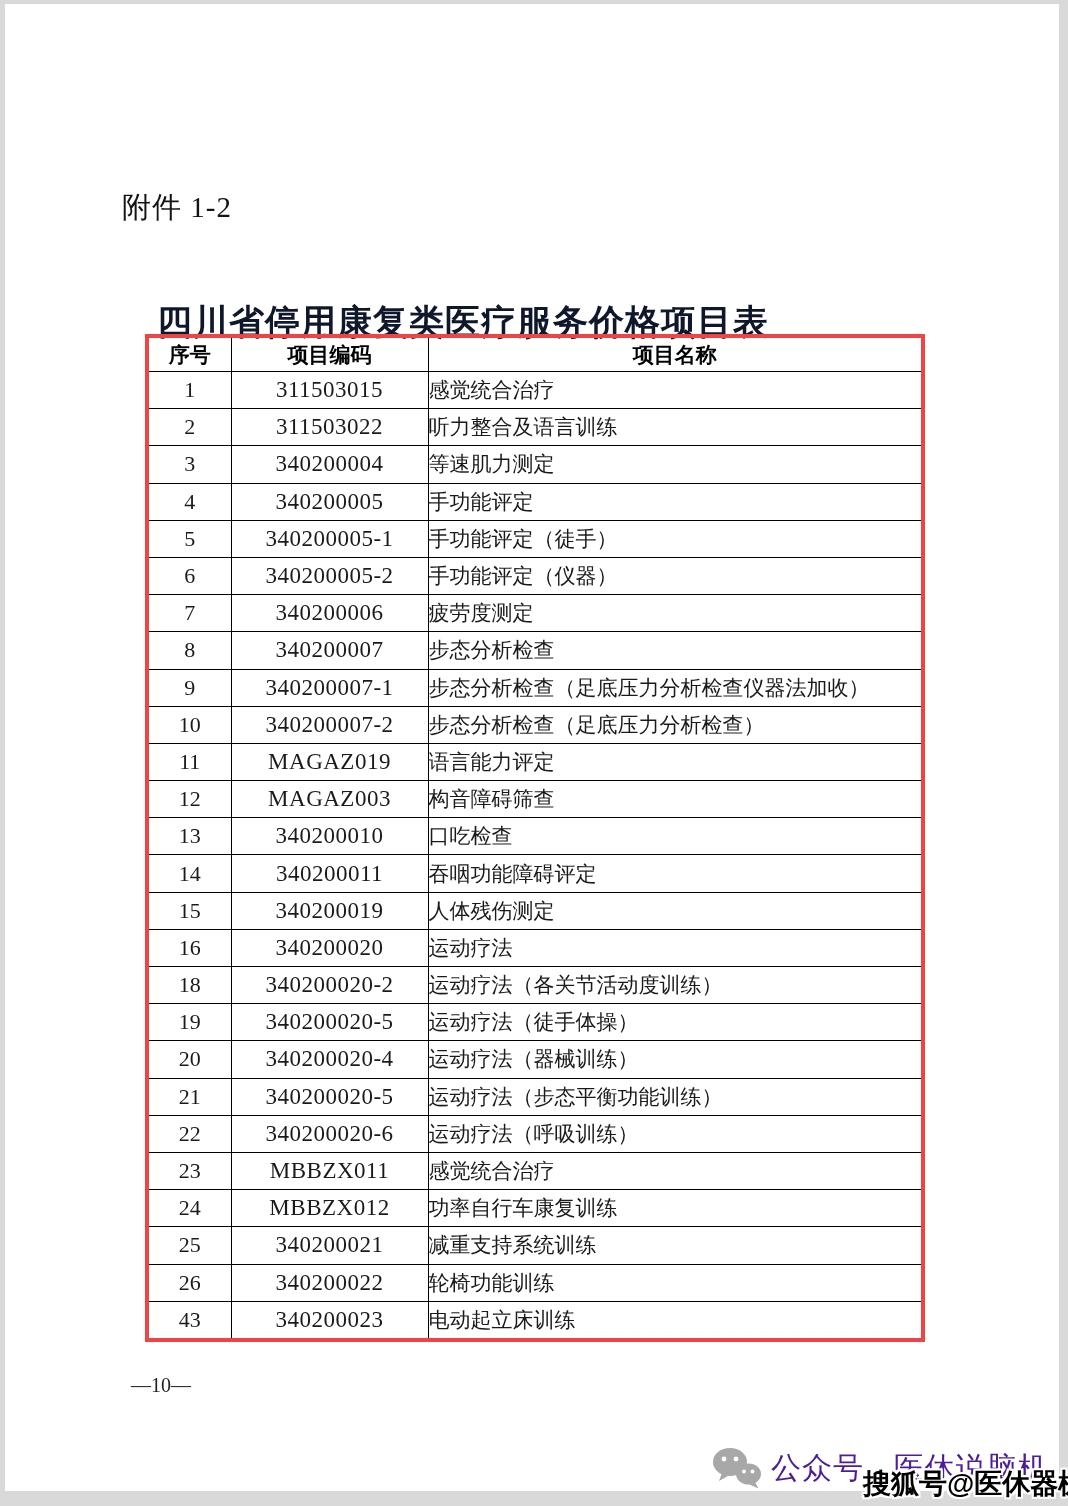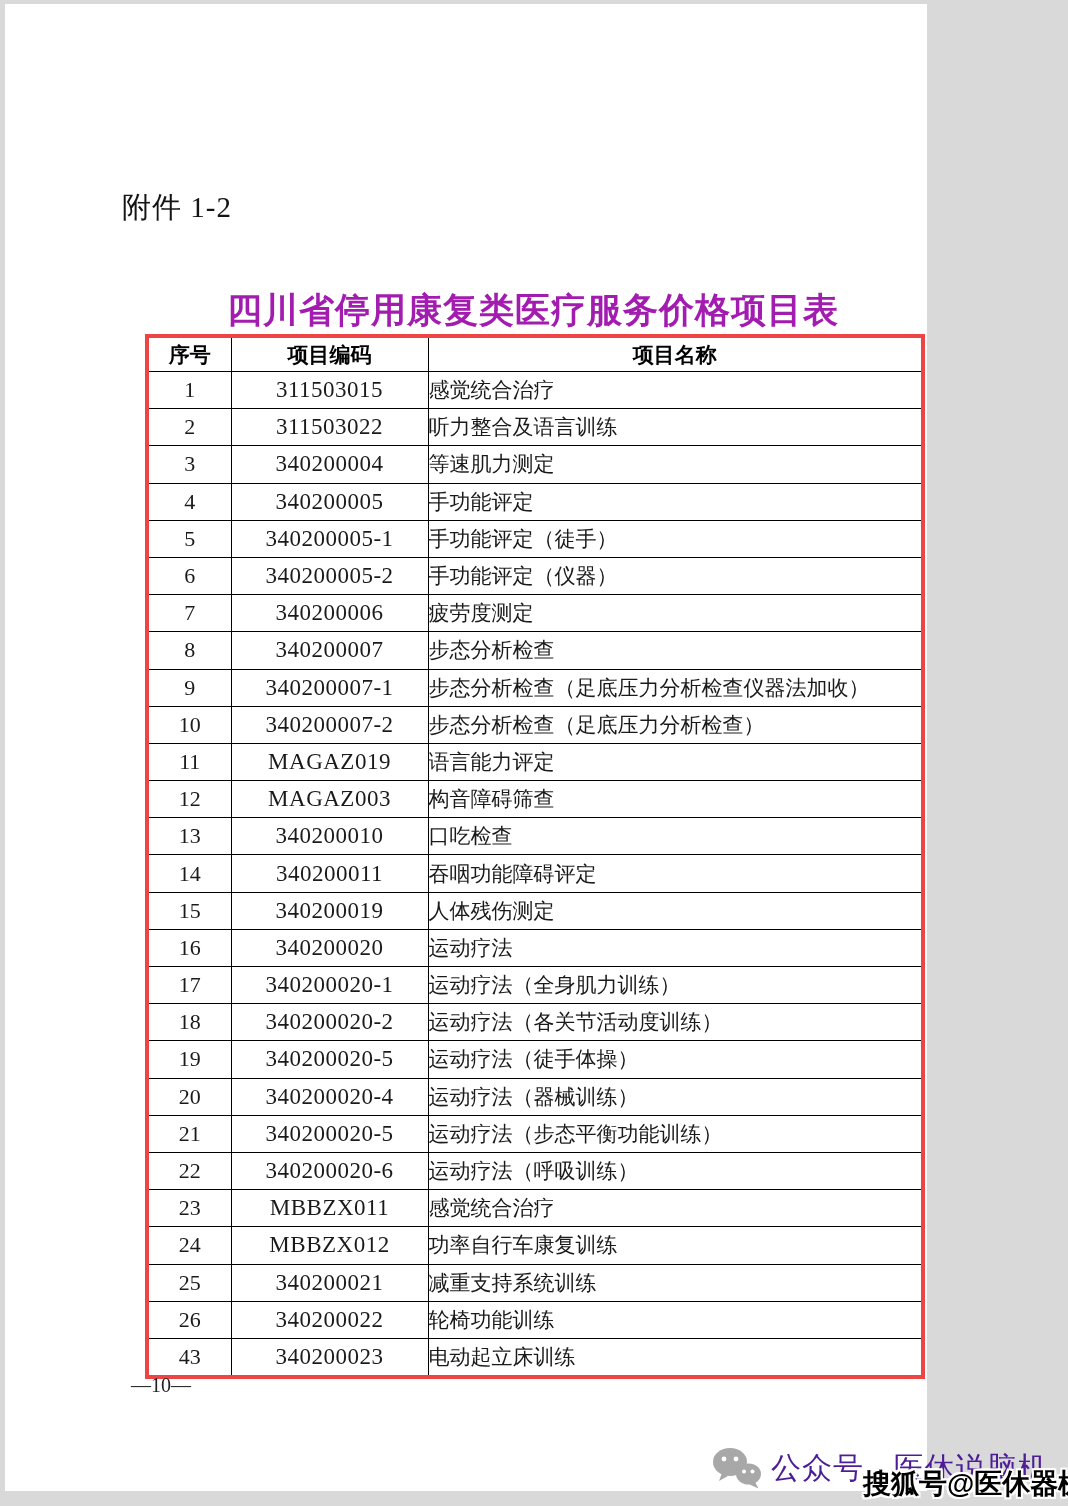--- a/index.html
+++ b/index.html
@@ -6,39 +6,39 @@
   body {
     width: 1068px; height: 1506px;
     background: #d9d9d9;
     position: relative;
     overflow: hidden;
     font-family: "Liberation Serif", "DejaVu Serif", serif;
   }
   .page {
     position: absolute;
     left: 5px; top: 4px;
-    width: 922px; height: 1487px;
+    width: 1054px; height: 1487px;
     background: #ffffff;
   }
   .attachment {
     position: absolute;
     left: 117px; top: 184px;
     font-size: 29px;
     color: #141414;
     letter-spacing: 1px;
   }
   .title {
     position: absolute;
     left: 140px; top: 283px;
     width: 776px;
-    margin: 0;
-    text-align: center;
+    margin: 12px;
+    text-align: left;
     font-size: 35px;
     font-weight: bold;
-    color: #a21caf;
+    color: #0f172a;
     letter-spacing: 1px;
     white-space: nowrap;
   }
   table.doc-table {
     position: absolute;
     left: 140px; top: 330px;
     width: 776px;
     border-collapse: collapse;
     table-layout: fixed;
     border: 4px solid #ef4444;
@@ -208,25 +208,20 @@
           <td class="c-code">340200019</td>
           <td class="c-name">人体残伤测定</td>
         </tr>
 
         <tr>
           <td class="c-no">16</td>
           <td class="c-code">340200020</td>
           <td class="c-name">运动疗法</td>
         </tr>
 
-        <tr>
-          <td class="c-no">17</td>
-          <td class="c-code">340200020-1</td>
-          <td class="c-name">运动疗法（全身肌力训练）</td>
-        </tr>
 
         <tr>
           <td class="c-no">18</td>
           <td class="c-code">340200020-2</td>
           <td class="c-name">运动疗法（各关节活动度训练）</td>
         </tr>
 
         <tr>
           <td class="c-no">19</td>
           <td class="c-code">340200020-5</td>

